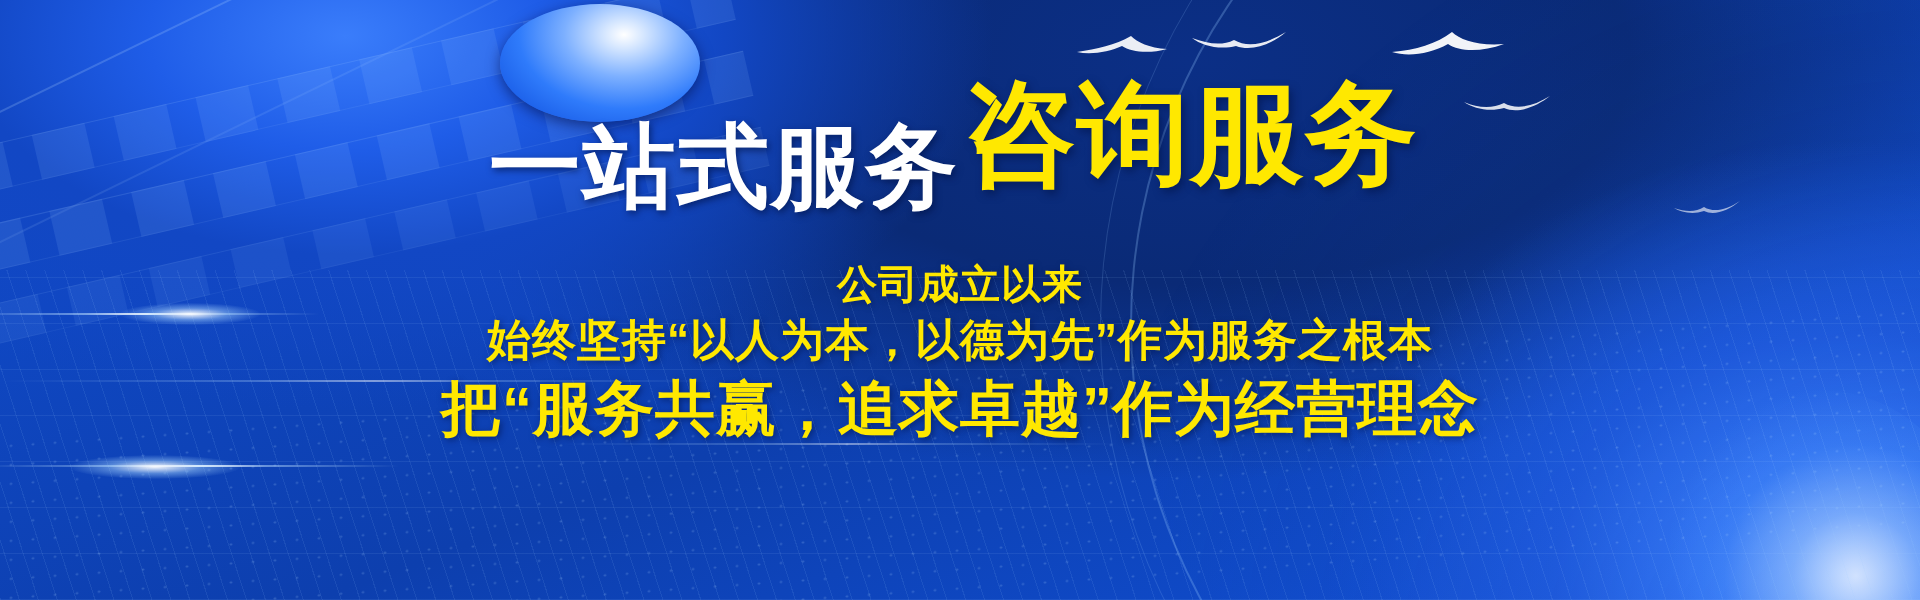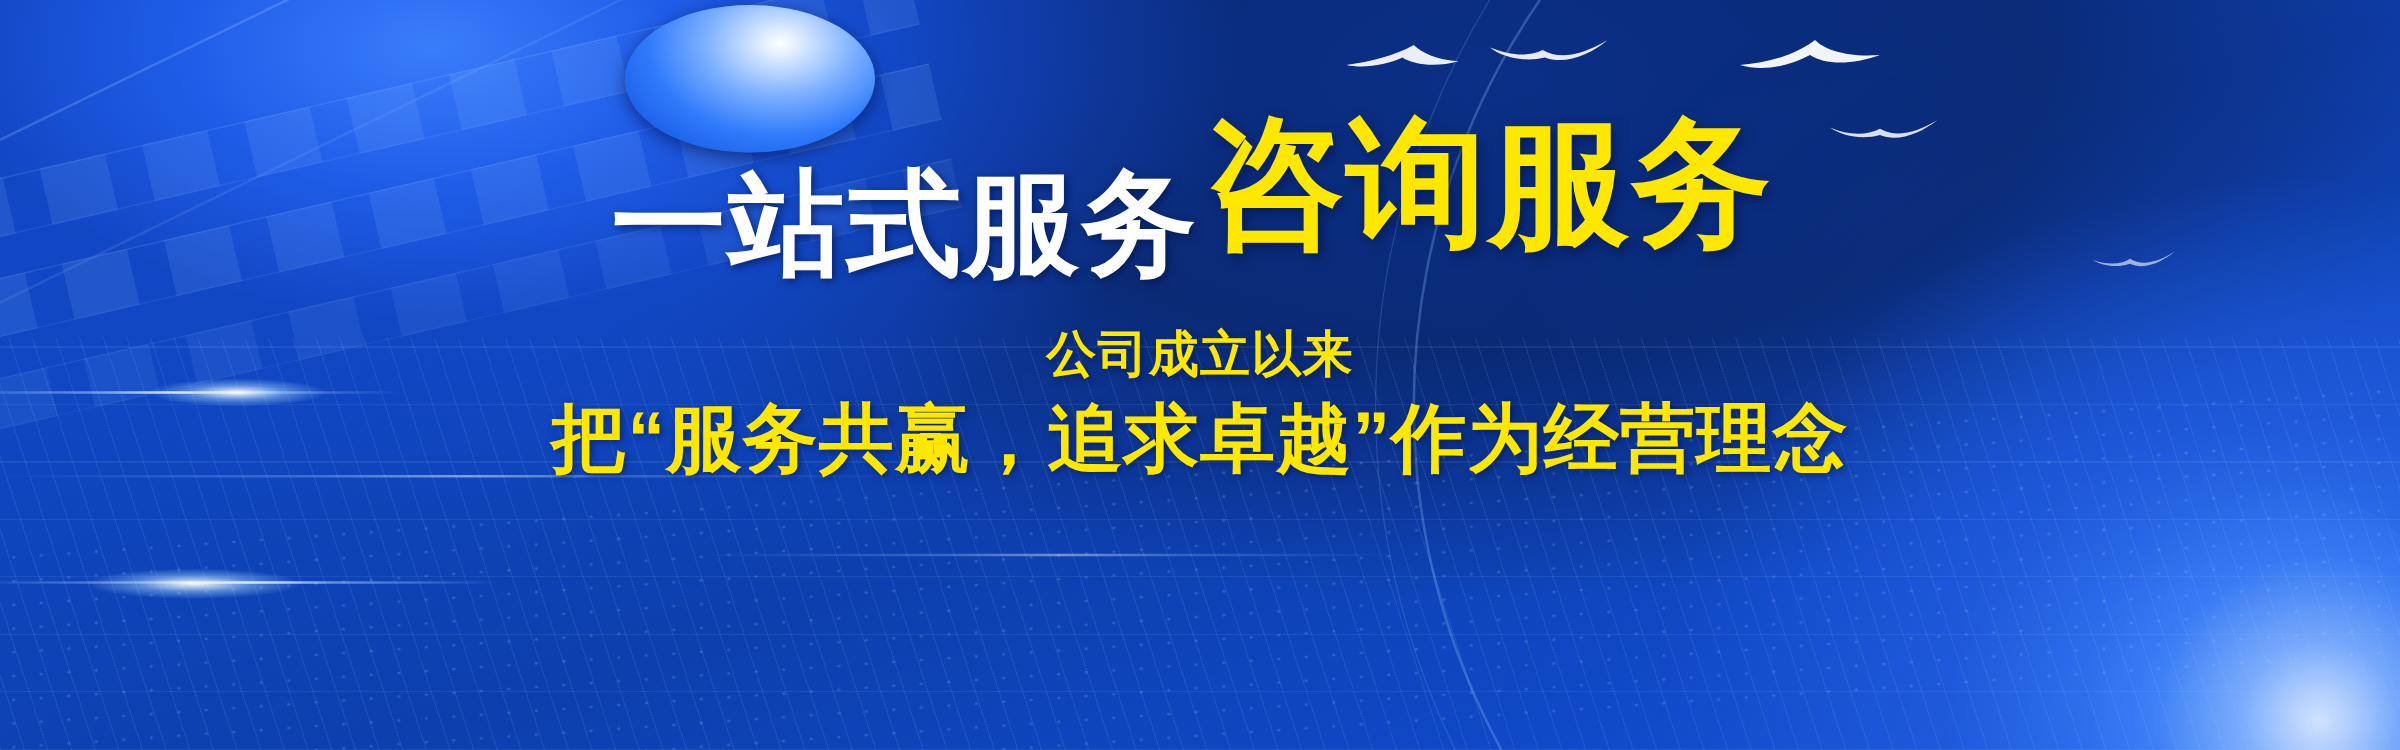--- a/index.html
+++ b/index.html
@@ -141,21 +141,21 @@
     text-shadow:2px 3px 7px rgba(0,18,70,.65);
     position:relative; top:28px;
   }
   .headline .hl-yellow {
     font-size:112px;
     font-weight:700;
     color:#ffe800;
     letter-spacing:2px;
     line-height:1;
     text-shadow:3px 4px 9px rgba(0,18,70,.6);
-    position:relative; top:6px;margin-top:13px;
+    position:relative; top:6px;
   }
 
   .body-text {
     position:absolute;
     left:0; right:0; top:258px;
     text-align:center;
     color:#ffe800;
   }
   .body-text .line {
     font-weight:700;
@@ -229,16 +229,17 @@
     </div>
   </div>
 
   <div class="headline">
     <span class="hl-white">一站式服务</span>
     <span class="hl-yellow">咨询服务</span>
   </div>
 
   <div class="body-text">
     <div class="line l1">公司成立以来</div>
+    <div class="line l2">始终坚持“以人为本，以德为先”作为服务之根本</div>
     <div class="line l3">把“服务共赢，追求卓越”作为经营理念</div>
   </div>
 
 </div>
 
 </body></html>

